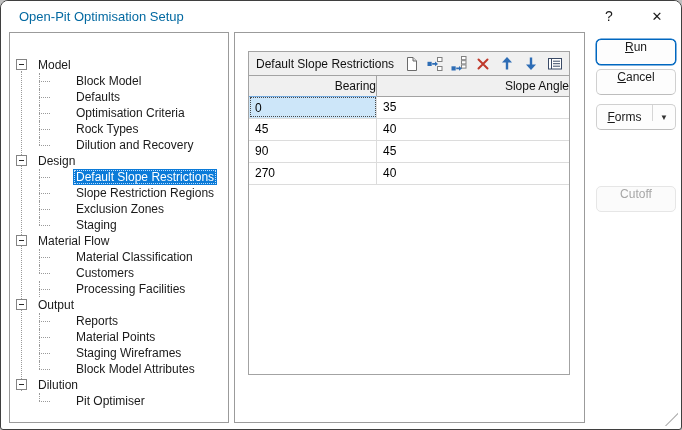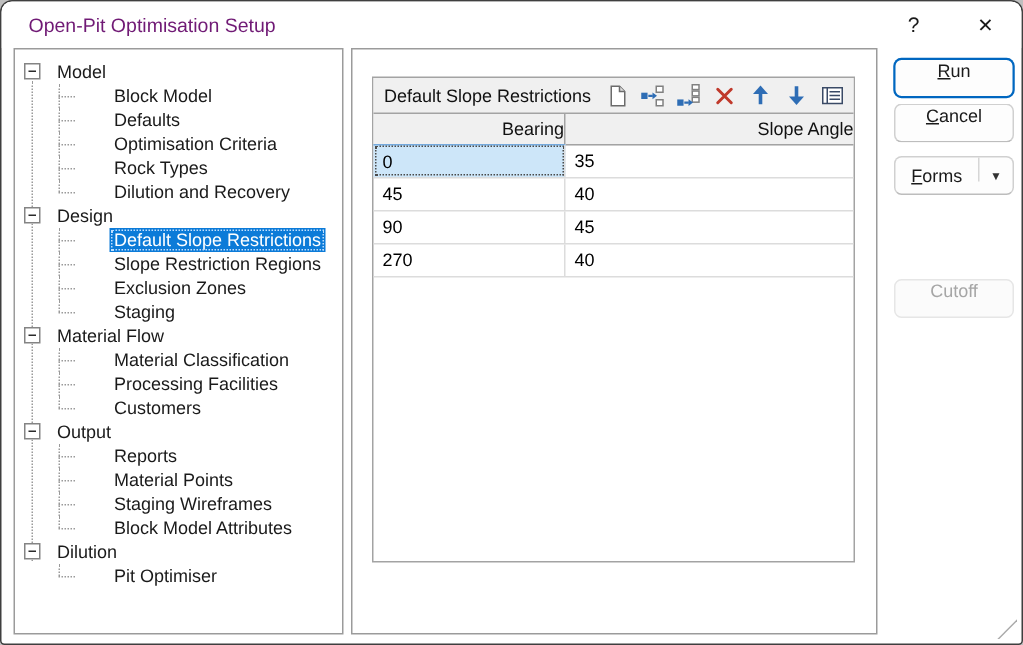--- a/index.html
+++ b/index.html
@@ -6,30 +6,30 @@
   * { box-sizing:border-box; }
 
   .dialog {
     position:relative; width:682px; height:430px; background:#ffffff;
     border:1px solid #3f3f3f; border-radius:8px 8px 3px 3px; overflow:hidden;
     font-size:12px; color:#1a1a1a;
   }
 
   
   .titlebar { position:absolute; left:0; top:0; right:0; height:31px; background:#ffffff; }
-  .title { position:absolute; left:18px; top:8px; font-size:13px; color:#701a75; white-space:nowrap; }
+  .title { position:absolute; left:18px; top:8px; font-size:13px; color:#0369a1; white-space:nowrap; }
   .cap-btn { position:absolute; top:0; width:40px; height:30px; display:flex; align-items:center; justify-content:center;
              font-size:14px; color:#1a1a1a; cursor:default; }
   .help-btn { right:52px; }
   .close-btn { right:4px; font-size:13px; }
 
   
   .tree-panel {
     position:absolute; left:8px; top:31px; width:220px; height:391px;
-    border:1px solid #9b9b9b; background:#fff; overflow:hidden; padding-top:7px;
+    border:1px solid #9b9b9b; background:#fff; overflow:hidden; padding-top:24px;
   }
   .tree { position:relative; }
   .tree::before { content:""; position:absolute; left:11px; top:14px; height:320px; border-left:1px dotted #9a9a9a; }
   .trow { position:relative; height:16px; line-height:16px; white-space:nowrap; }
   .tbox { position:absolute; left:6px; top:2px; width:11px; height:11px; border:1px solid #848484; background:#fff; z-index:2; }
   .tbox i { position:absolute; left:2px; top:4px; width:5px; height:1px; background:#2a2a2a; }
   .parent .tlabel { margin-left:25px; }
   .child::before  { content:""; position:absolute; left:29px; top:0; height:16px; border-left:1px dotted #9a9a9a; }
   .child.last::before { height:8px; }
   .child::after   { content:""; position:absolute; left:29px; top:8px; width:11px; border-top:1px dotted #9a9a9a; }
@@ -116,22 +116,22 @@
             <i></i>
           </span><span class="tlabel">Design</span></div>
         <div class="trow child sel"><span class="tlabel">Default Slope Restrictions</span></div>
         <div class="trow child"><span class="tlabel">Slope Restriction Regions</span></div>
         <div class="trow child"><span class="tlabel">Exclusion Zones</span></div>
         <div class="trow child last"><span class="tlabel">Staging</span></div>
         <div class="trow parent"><span class="tbox">
             <i></i>
           </span><span class="tlabel">Material Flow</span></div>
         <div class="trow child"><span class="tlabel">Material Classification</span></div>
+        <div class="trow child last"><span class="tlabel">Customers</span></div>
         <div class="trow child"><span class="tlabel">Processing Facilities</span></div>
-        <div class="trow child last"><span class="tlabel">Customers</span></div>
         <div class="trow parent"><span class="tbox">
             <i></i>
           </span><span class="tlabel">Output</span></div>
         <div class="trow child"><span class="tlabel">Reports</span></div>
         <div class="trow child"><span class="tlabel">Material Points</span></div>
         <div class="trow child"><span class="tlabel">Staging Wireframes</span></div>
         <div class="trow child last"><span class="tlabel">Block Model Attributes</span></div>
         <div class="trow parent"><span class="tbox">
             <i></i>
           </span><span class="tlabel">Dilution</span></div>

